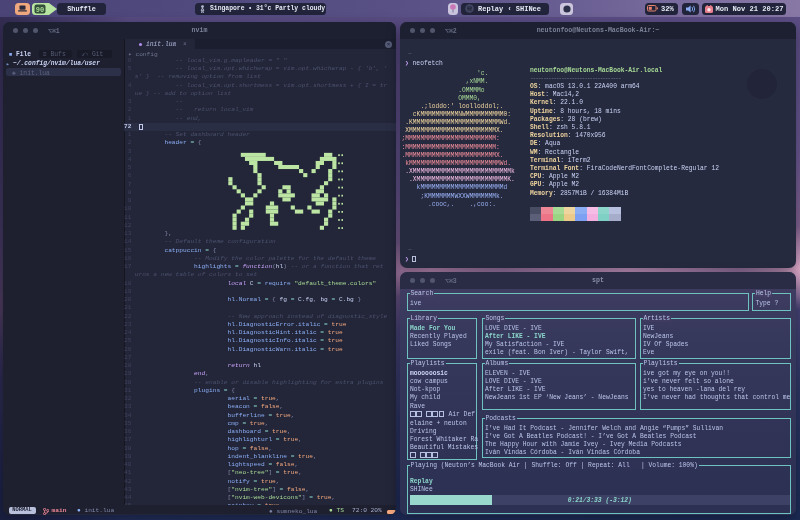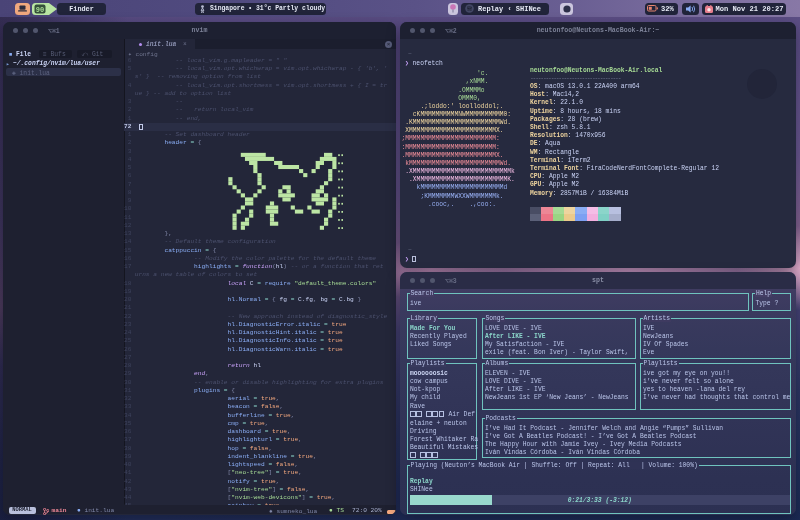--- a/index.html
+++ b/index.html
@@ -71,21 +71,21 @@
     <svg width="9" height="7" style="position:absolute;left:2.7px;top:2.5px;">
         <rect x="1.5" y="0.5" width="6" height="4.2" rx="0.8" fill="#2b2b3d"></rect>
         <rect x="0" y="5.2" width="9" height="1.4" rx="0.7" fill="#2b2b3d"></rect>
       </svg>
   </div>
   <svg class="abs" style="left:32px; top:2.5px;" width="26" height="12" viewBox="0 0 26 12">
     <path d="M3.5 0 H17 L25 6 L17 12 H3.5 A3.5 3.5 0 0 1 0 8.5 V3.5 A3.5 3.5 0 0 1 3.5 0 Z" fill="#b9e5a3"></path>
     <rect x="2.5" y="1.5" width="11" height="9" rx="2" fill="#35503a"></rect>
     <text x="8" y="8.6" font-size="7" font-weight="bold" fill="#a9dd96" text-anchor="middle" font-family="Liberation Mono">90</text>
   </svg>
-  <div class="pill" style="left:57px; width:49px; text-align:center; font-size:6.8px;">Finder</div>
+  <div class="pill" style="left:57px; width:49px; text-align:center; font-size:6.8px;">Shuffle</div>
   <div class="pill" style="left:195px; width:131px; padding-left:15px;">Singapore • 31°c Partly cloudy
     <svg width="7" height="8" style="position:absolute;left:4px;top:2px;">
         <circle cx="3.5" cy="1.6" r="1.4" fill="#b9bdd3"></circle>
         <path d="M3.5 3 L2.2 5.5 L3.2 5.5 L2.6 8 M3.5 3 L4.8 5.5 L3.8 5.5 L4.4 8" stroke="#b9bdd3" stroke-width="1" fill="none"></path>
       </svg>
   </div>
   <div class="pill lightpill" style="left:448px; width:10px;">
     <svg width="8" height="9" style="position:absolute;left:1px;top:1.5px;">
         <circle cx="4" cy="3" r="2.8" fill="#c976b6"></circle>
         <rect x="3.4" y="5.5" width="1.2" height="3" fill="#8a87a5"></rect>

